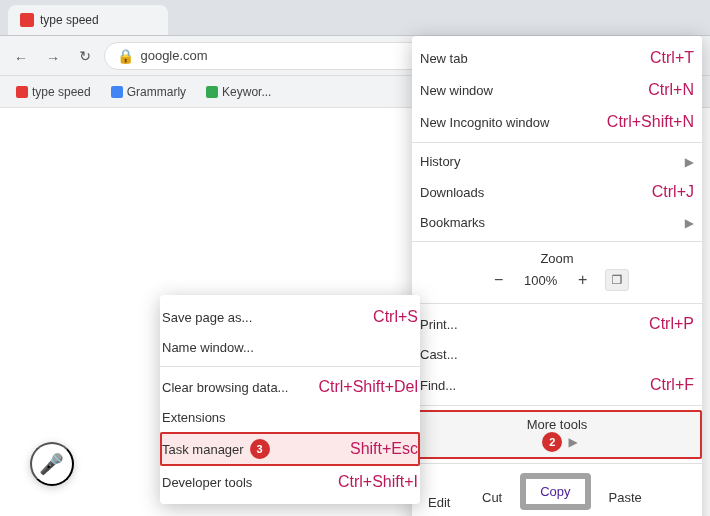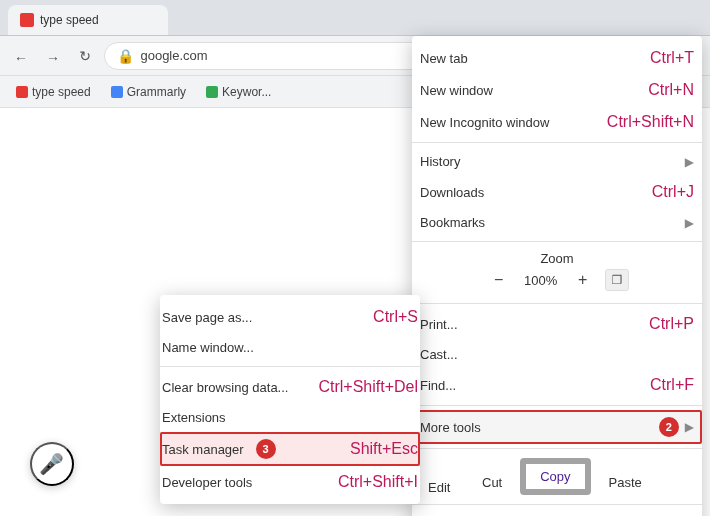--- a/index.html
+++ b/index.html
@@ -206,20 +206,21 @@
       align-items: center;
       padding: 7px 8px;
       cursor: pointer;
       color: #333;
       font-size: 13px;
       justify-content: space-between;
     }
 
     .menu-item.highlighted {
       background: #f5f5f5;
+      flex-direction: column;
     }
 
     .shortcut {
       color: #be185d;
       font-size: 16px;
     }
 
     .menu-arrow {
       color: #888;
       font-size: 12px;
@@ -502,21 +503,21 @@
   <div class="menu-divider"></div>
   <div class="sub-menu-item">
     <span>Clear browsing data...</span>
     <span class="shortcut">Ctrl+Shift+Del</span>
   </div>
   <div class="sub-menu-item">
     <span>Extensions</span>
   </div>
 
   <div class="sub-menu-item task-manager-item" style="position:relative;">
-    <div style="display:flex; align-items:center; gap:6px;">
+    <div style="display:flex; align-items:center; gap:0;">
       <span>Task manager</span>
       <span class="badge-number">3</span>
     </div>
     <span class="shortcut">Shift+Esc</span>
     <div style="position:absolute; top:0; left:0; right:0; bottom:0; border:2px solid #d32f2f; border-radius:2px; pointer-events:none;"></div>
   </div>
   <div class="sub-menu-item">
     <span>Developer tools</span>
     <span class="shortcut">Ctrl+Shift+I</span>
   </div>

